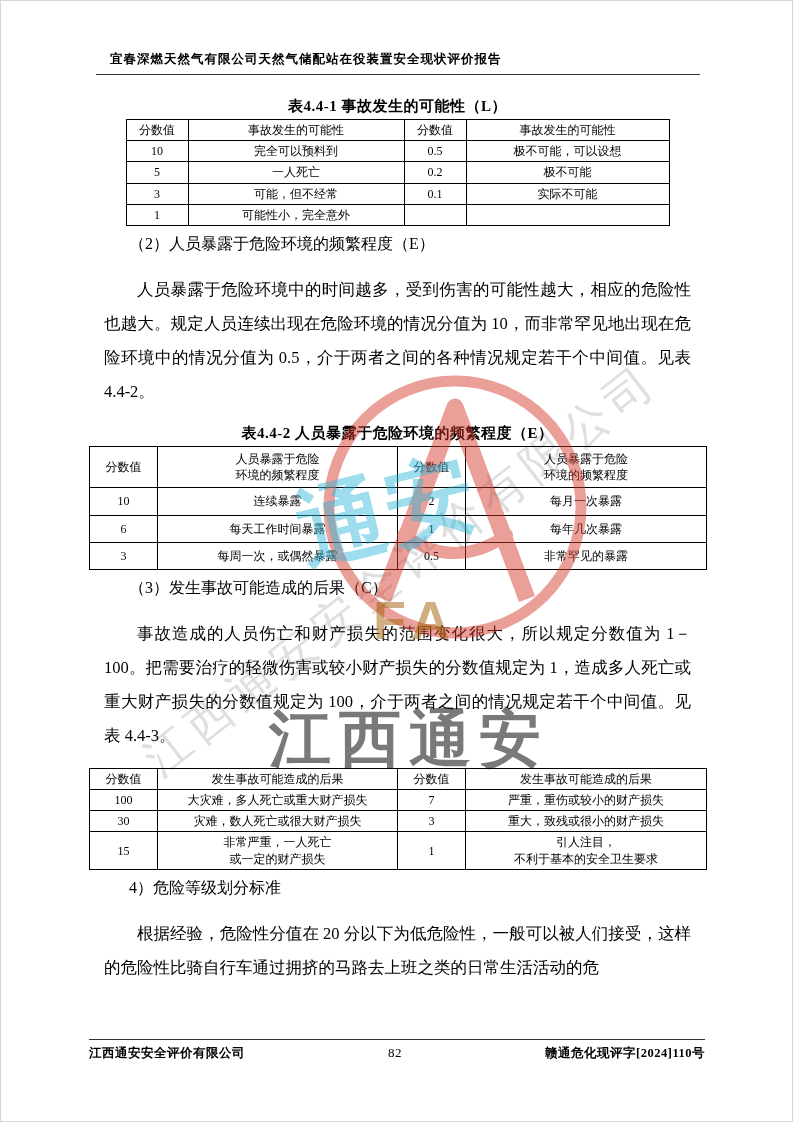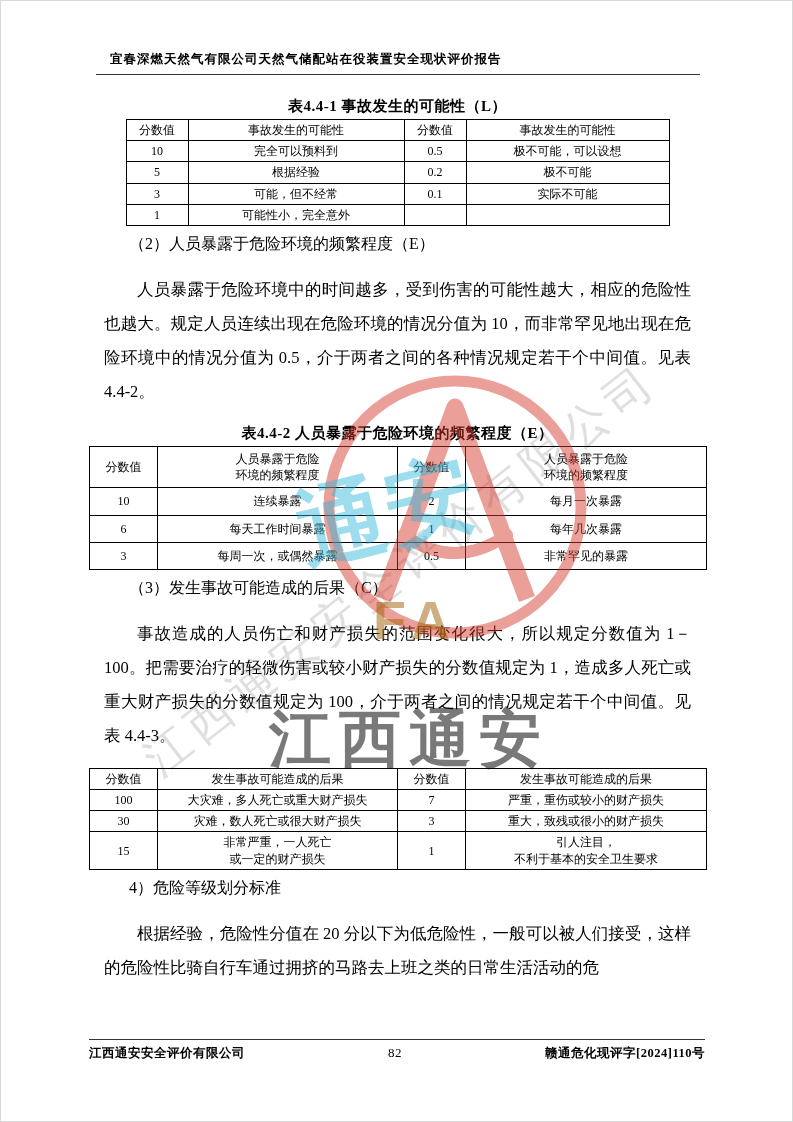--- a/index.html
+++ b/index.html
@@ -92,21 +92,21 @@
         </thead>
         <tbody>
           <tr>
             <td>10</td>
             <td>完全可以预料到</td>
             <td>0.5</td>
             <td>极不可能，可以设想</td>
           </tr>
           <tr>
             <td>5</td>
-            <td>根据经验</td>
+            <td>一人死亡</td>
             <td>0.2</td>
             <td>极不可能</td>
           </tr>
           <tr>
             <td>3</td>
             <td>可能，但不经常</td>
             <td>0.1</td>
             <td>实际不可能</td>
           </tr>
           <tr>

